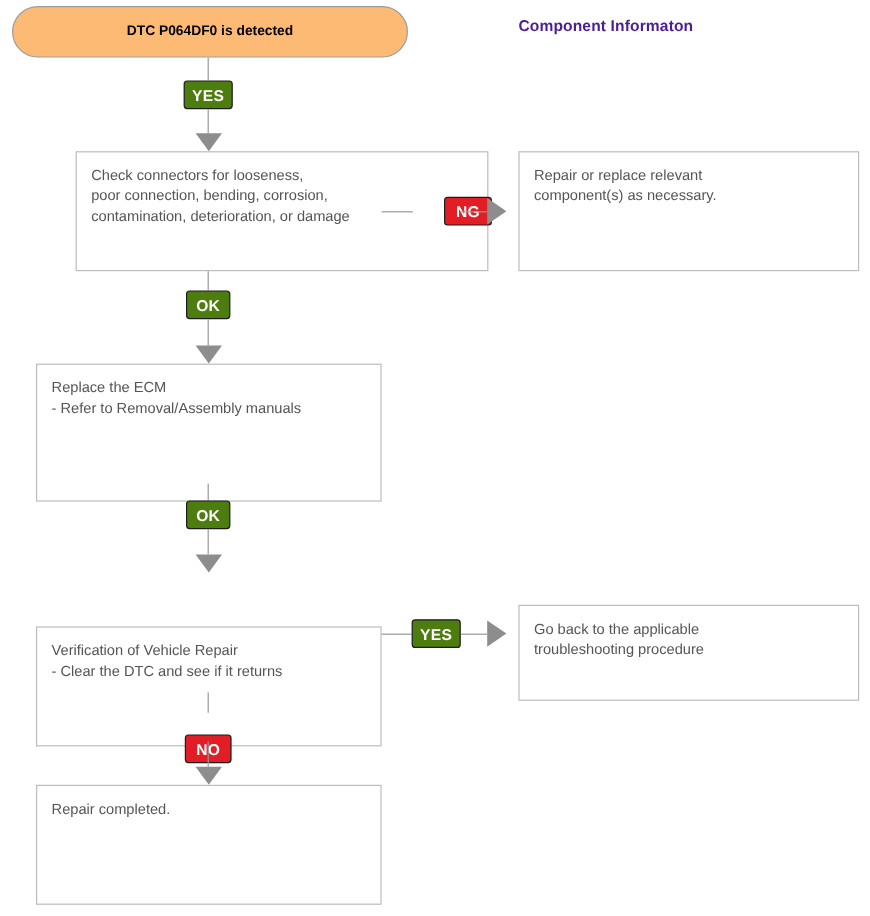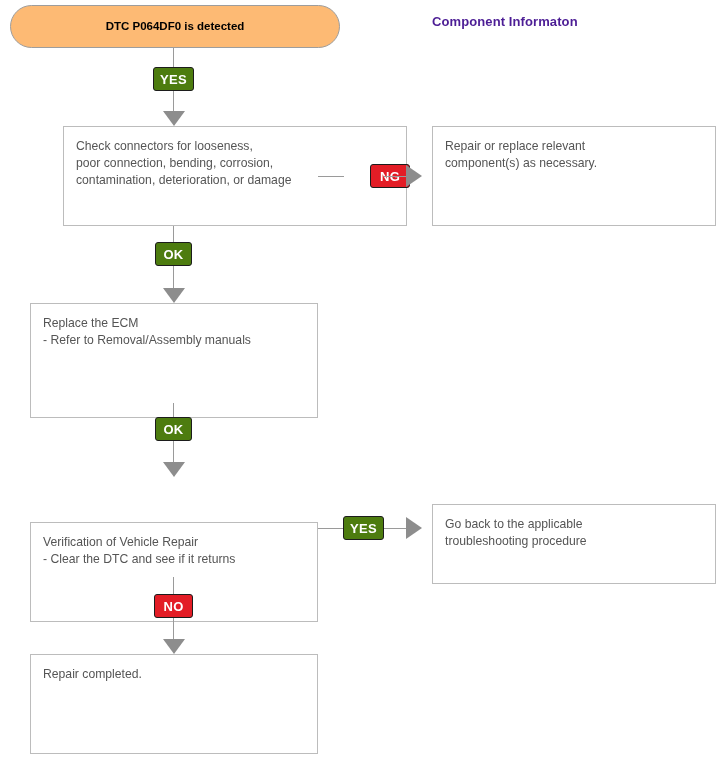--- a/index.html
+++ b/index.html
@@ -171,21 +171,21 @@
   <div class="badge green" style="left:343px; top:516px; width:41px;">YES</div>
   <div class="hline" style="left:384px; top:528px; width:22px;"></div>
   <div class="arrow-right" style="left:406px; top:517px;"></div>
 
   <div class="proc-box" style="left:432px; top:504px; width:284px; height:80px;">
     <div class="line">Go back to the applicable</div>
     <div class="line">troubleshooting procedure</div>
   </div>
 
   <div class="vline" style="left:173px; top:577px; height:17px;"></div>
-  <div class="badge red" style="left:154px; top:594px; width:39px;">NO</div>
+  <div class="badge red" style="left:154px; top:612px; width:39px;">NO</div>
   <div class="vline" style="left:173px; top:618px; height:21px;"></div>
   <div class="arrow-down" style="left:163px; top:639px;"></div>
 
   <div class="proc-box" style="left:30px; top:654px; width:288px; height:100px;">
     <div class="line">Repair completed.</div>
   </div>
 
 </div>
 
 </body></html>

